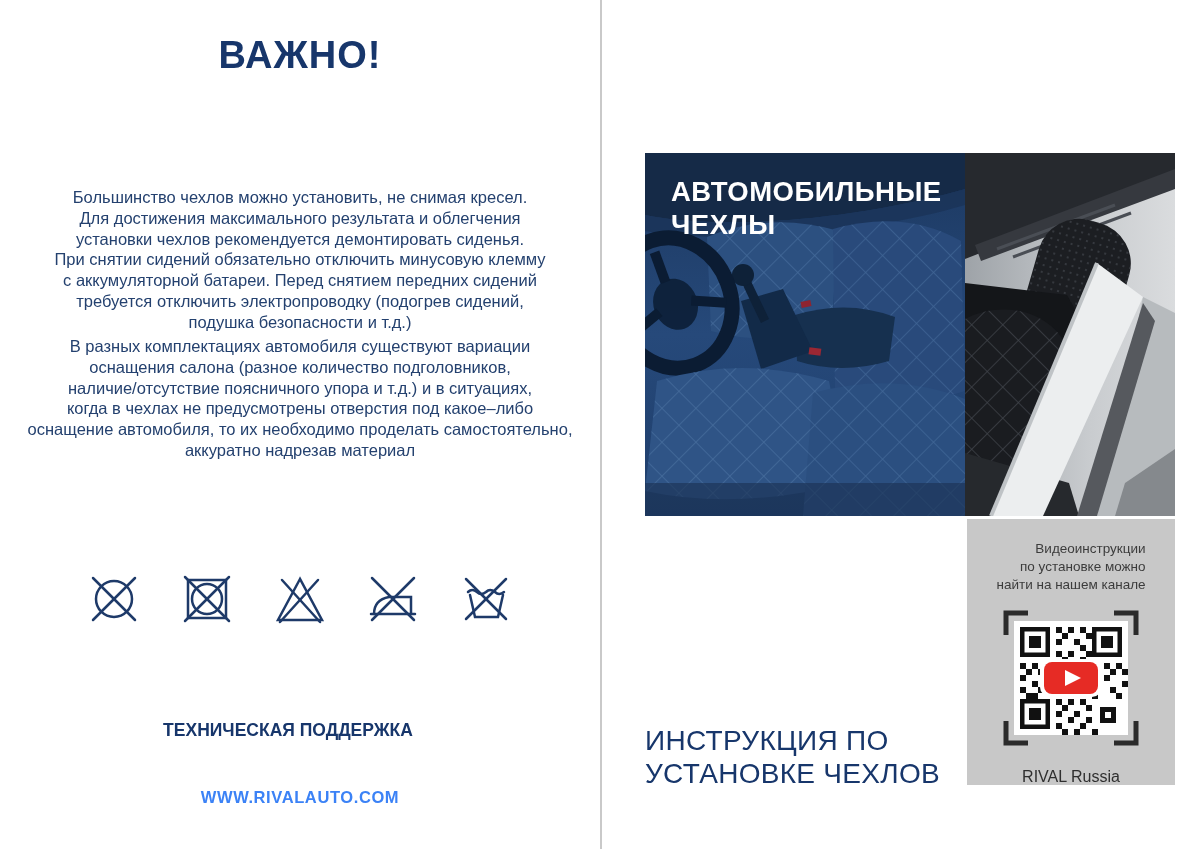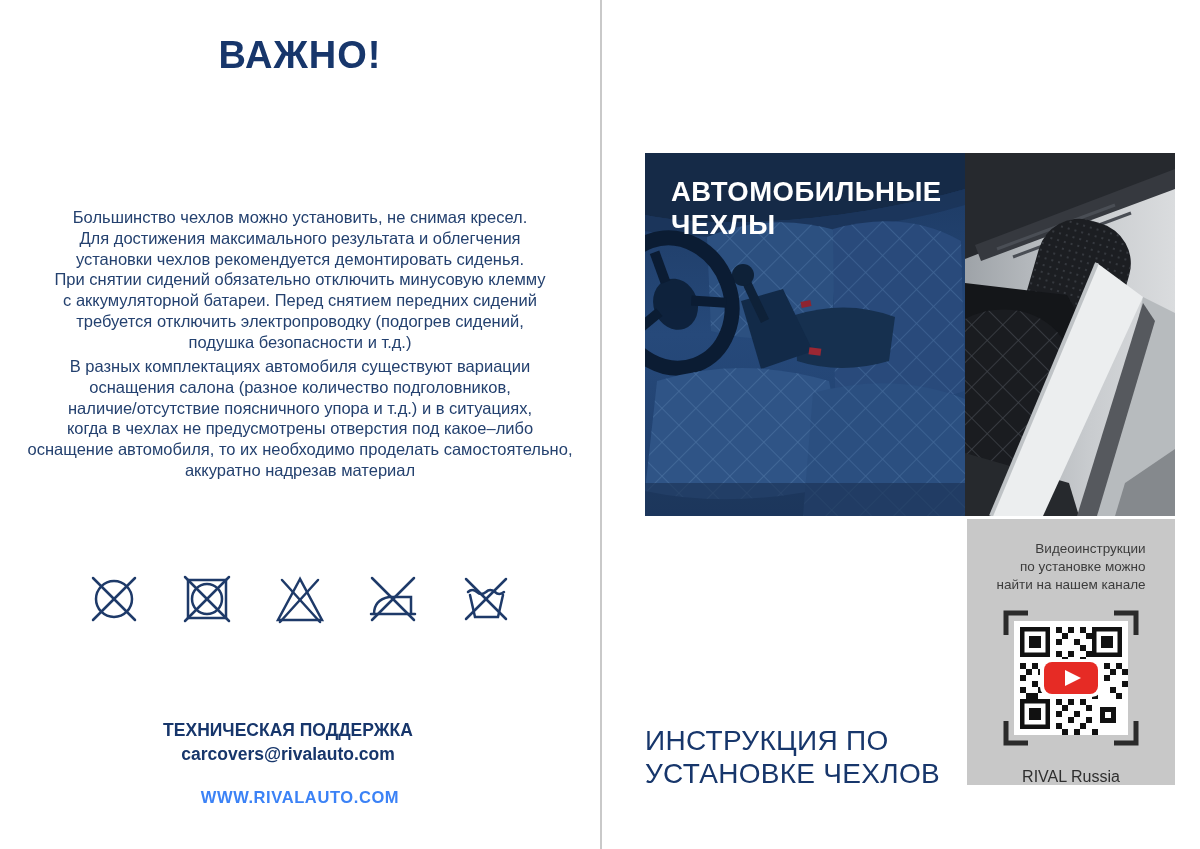--- a/index.html
+++ b/index.html
@@ -13,21 +13,21 @@
   .right-page{left:600px;width:600px;}
   .divider{position:absolute;left:600px;top:0;width:2px;height:849px;background:#c9c9c9;}
 
   
   .vazhno{
     position:absolute;top:34px;left:0;width:600px;text-align:center;
     font-size:38px;font-weight:bold;color:#17366B;letter-spacing:1px;
   }
   .para{
     position:absolute;left:10px;width:580px;text-align:center;
-    color:#24416F;font-size:16.5px;line-height:20.8px;white-space:pre-line;margin-top:20px;
+    color:#24416F;font-size:16.5px;line-height:20.8px;white-space:pre-line;
   }
   .para1{top:187px;}
   .para2{top:336px;}
   .icons-row{
     position:absolute;top:571px;left:0;width:600px;
     display:flex;justify-content:center;gap:37px;
   }
   .icons-row svg{display:block;}
   .care{stroke:#1E3A69;stroke-width:2.5;fill:none;stroke-linecap:round;}
   .support{
@@ -122,21 +122,20 @@
         <path d="M10 21 q4 -4 9 0 q4 4 9 0 q4 -4 9 0 q4 4 9 0"></path>
         <path d="M12 24 L17 46 L40 46 L45 24"></path>
         <line x1="8" y1="8" x2="48" y2="48"></line>
         <line x1="48" y1="8" x2="8" y2="48"></line>
       </svg>
     </span>
   </div>
 
   <div class="support">
     <div>ТЕХНИЧЕСКАЯ ПОДДЕРЖКА</div>
-    <div>carcovers@rivalauto.com</div>
   </div>
 
   <div class="website">WWW.RIVALAUTO.COM</div>
 </div>
 
 <div class="divider"></div>
 
 <div class="page right-page">
 
   <div class="photo">

